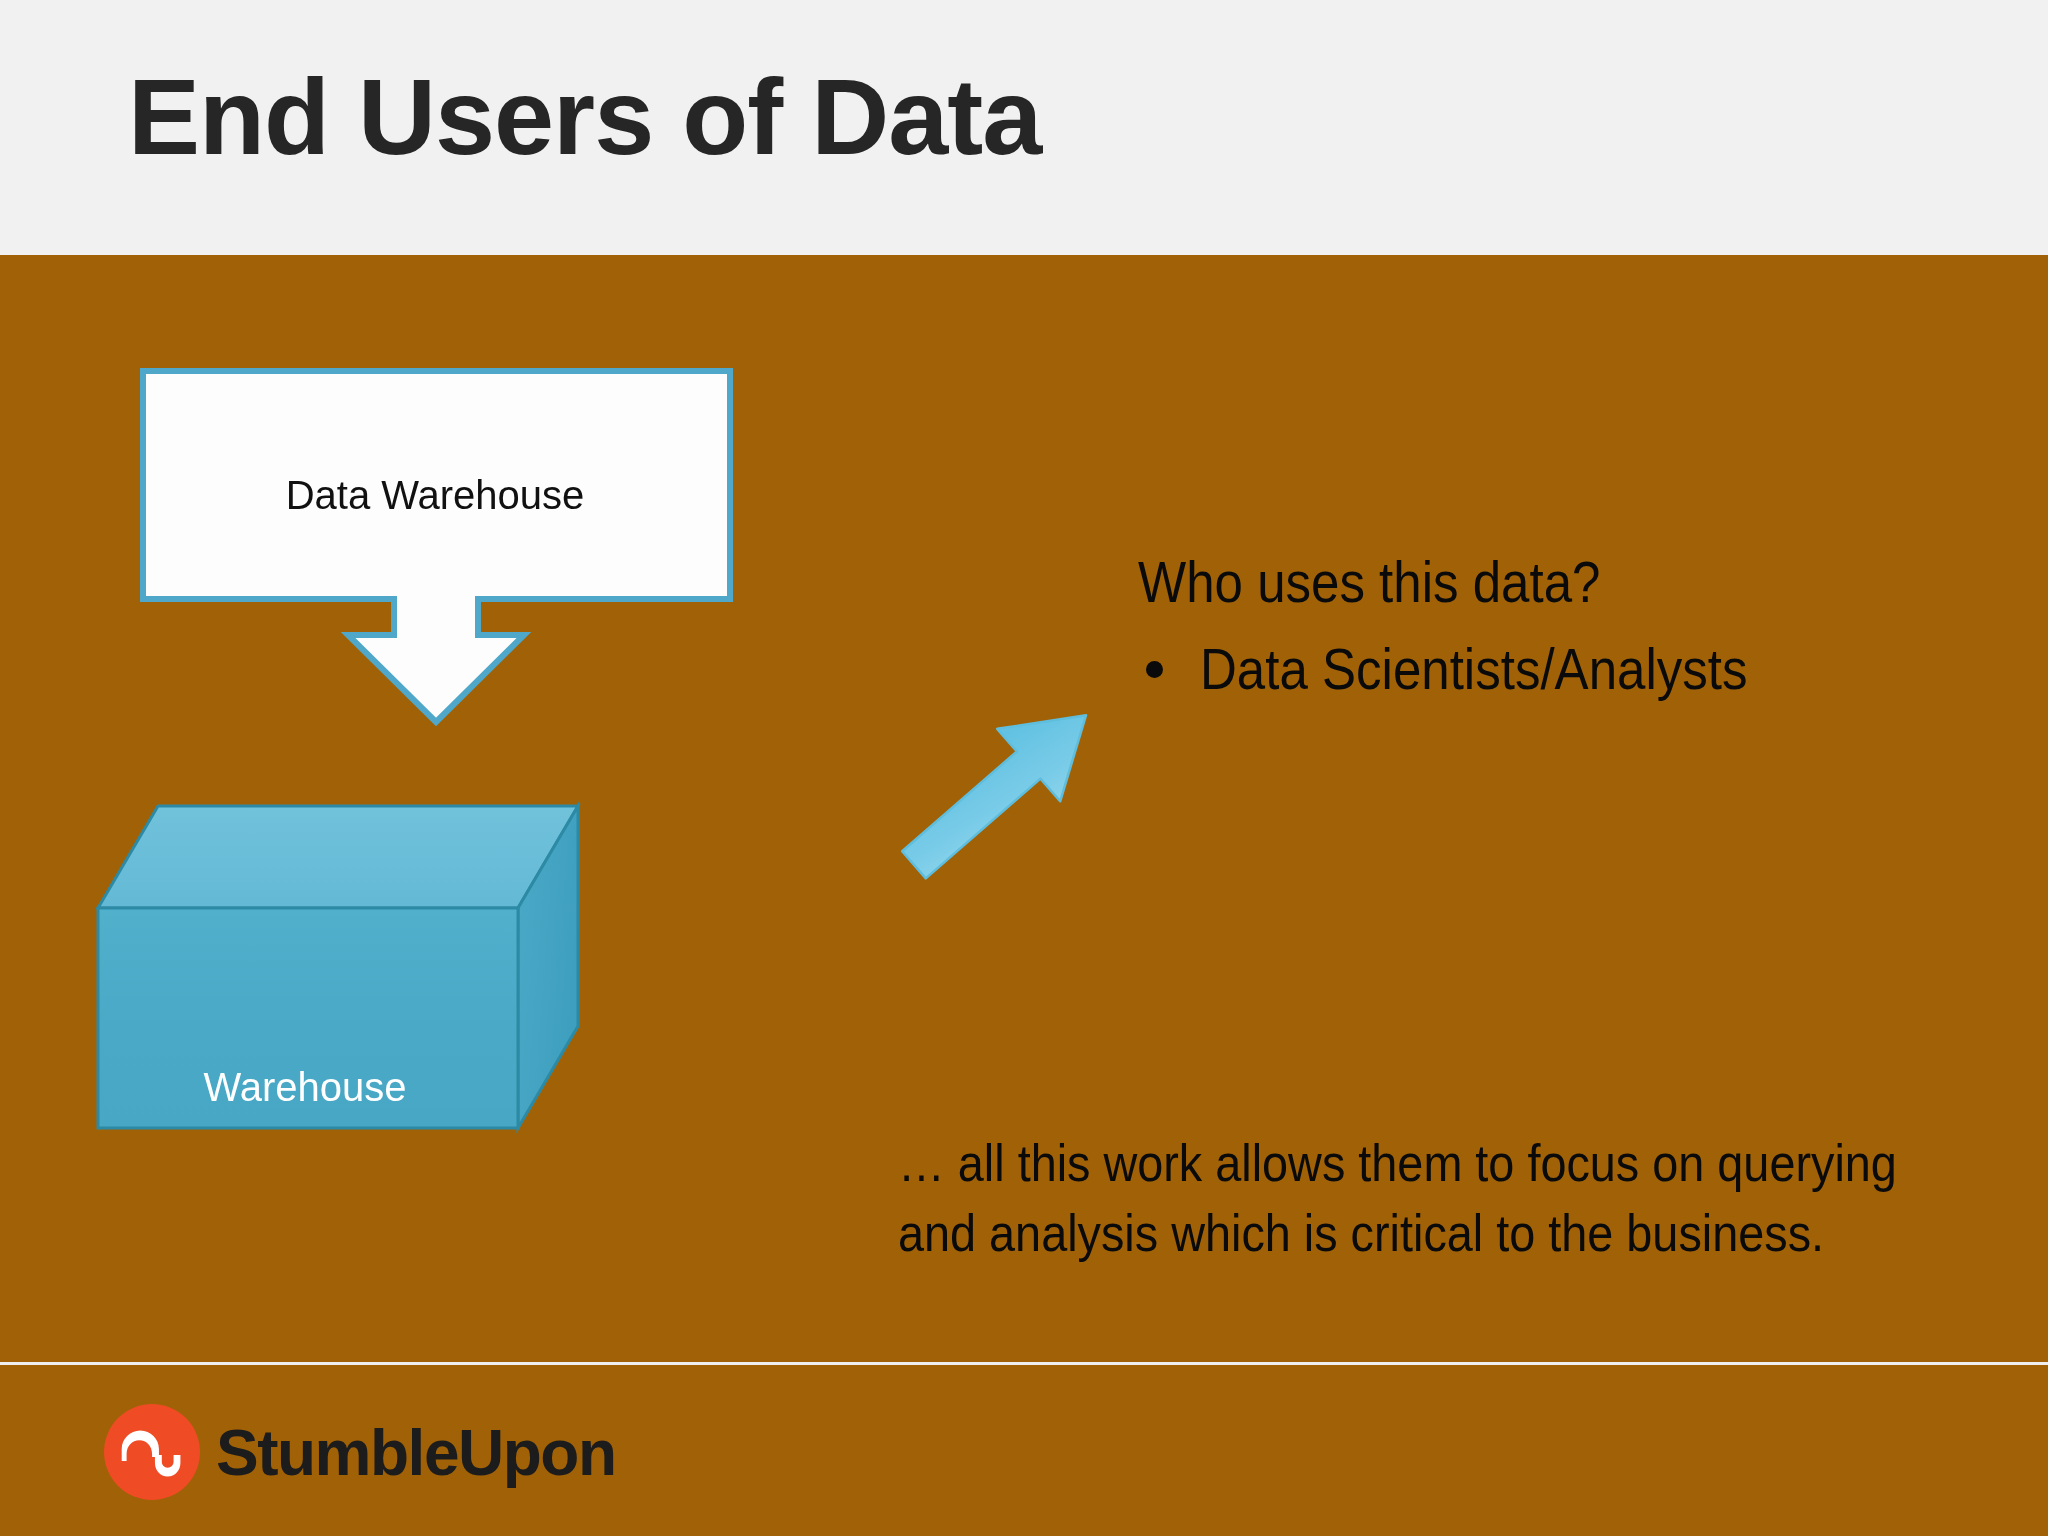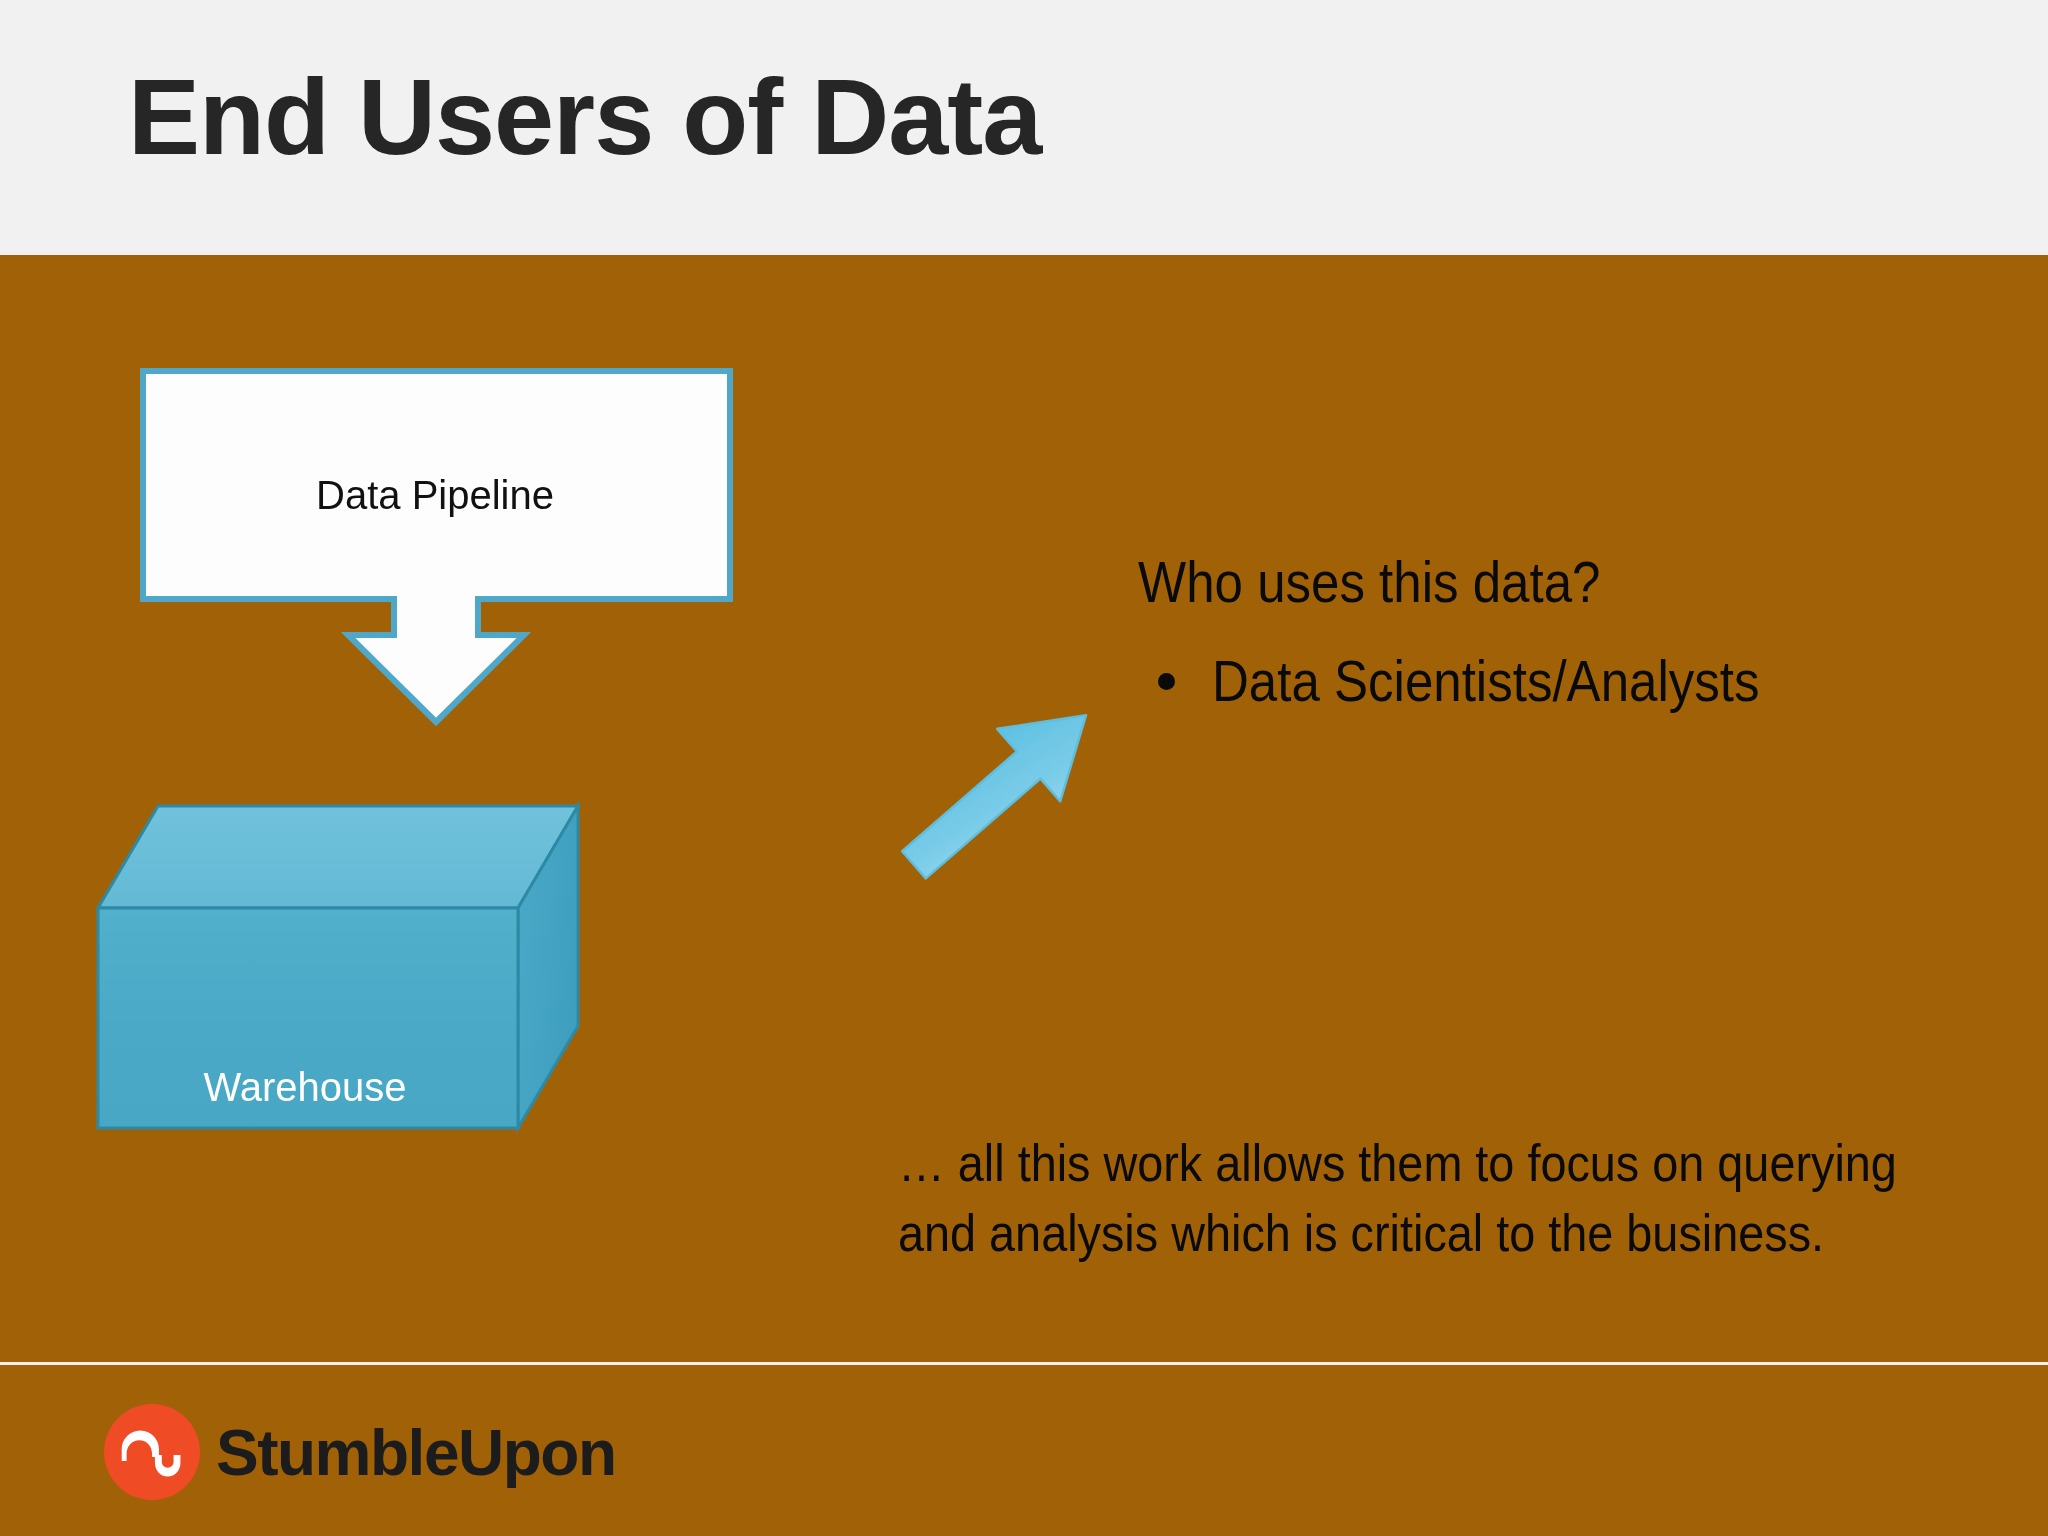--- a/index.html
+++ b/index.html
@@ -106,21 +106,21 @@
     line-height: 72px;
     color: #0a0a0a;
     white-space: nowrap;
     transform: scaleX(0.88);
     transform-origin: left top;
   }
   .bullet-list {
     position: absolute;
     left: 1138px;
     top: 628px;
-    margin: 12px;
+    margin: 0;
     padding: 0;
     list-style: none;
   }
   .bullet-list li {
     position: relative;
     padding-left: 62px;
     margin: 0 0 18px 0;
     font-family: "Liberation Sans", sans-serif;
     font-size: 58px;
     line-height: 82px;
@@ -192,21 +192,21 @@
 <body>
 
 <div id="slide">
 
   <div class="header-band"></div>
   <div class="slide-title">End Users of Data</div>
 
   <svg class="pipeline-shape" viewBox="0 0 620 380" width="620" height="380" xmlns="http://www.w3.org/2000/svg">
     <polygon points="13,11 600,11 600,239 348,239 348,275 394,275 306,362 218,275 264,275 264,239 13,239" fill="#fdfdfd" stroke="#4FA8C9" stroke-width="6" stroke-linejoin="miter" stroke-linecap="square"></polygon>
   </svg>
-  <div class="pipeline-label">Data Pipeline</div>
+  <div class="pipeline-label">Data Warehouse</div>
 
   <svg class="warehouse-shape" viewBox="0 0 540 460" width="540" height="460" xmlns="http://www.w3.org/2000/svg">
     <defs>
       <linearGradient id="frontGrad" x1="0" y1="0" x2="0" y2="1">
         <stop offset="0%" stop-color="#51B0CC"></stop>
         <stop offset="55%" stop-color="#49A9C6"></stop>
         <stop offset="100%" stop-color="#47A7C5"></stop>
       </linearGradient>
       <linearGradient id="topGrad" x1="0" y1="0" x2="0" y2="1">
         <stop offset="0%" stop-color="#71C2DB"></stop>

